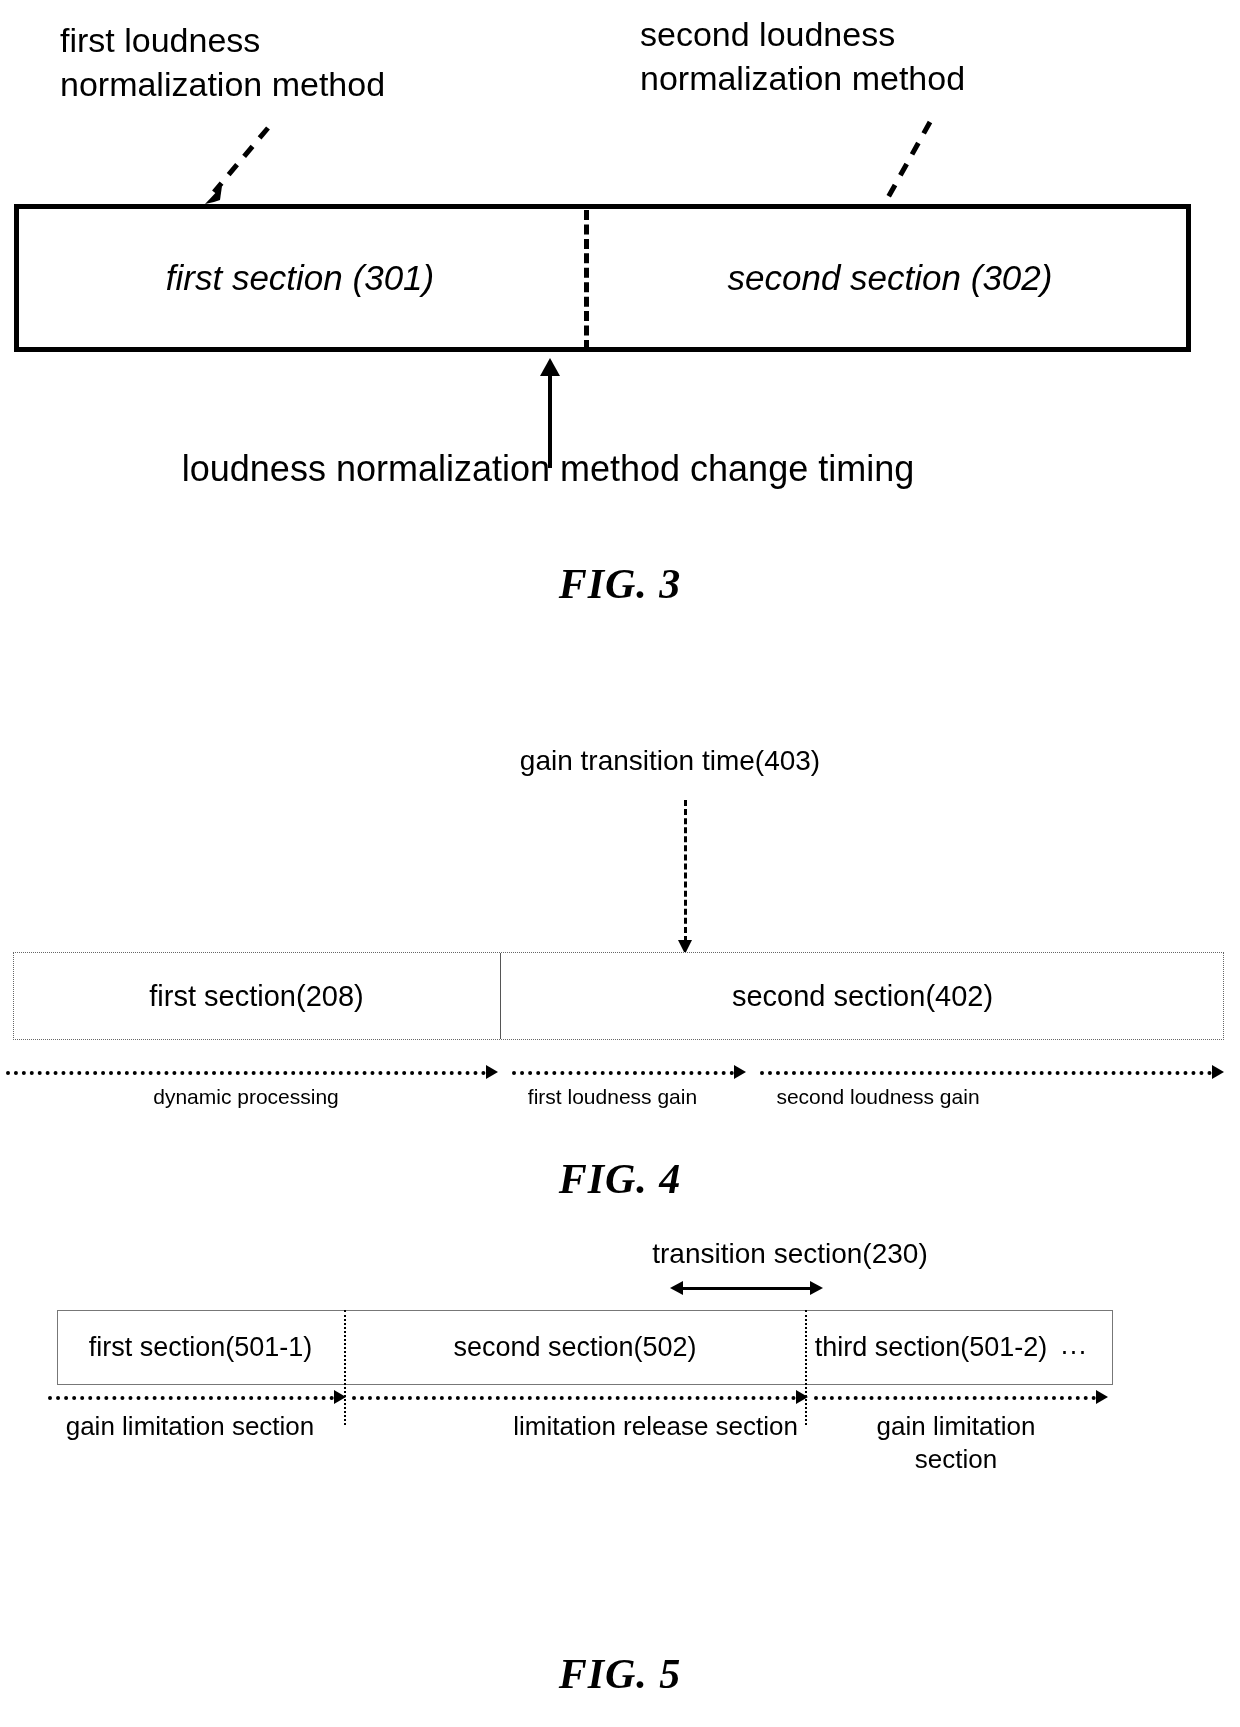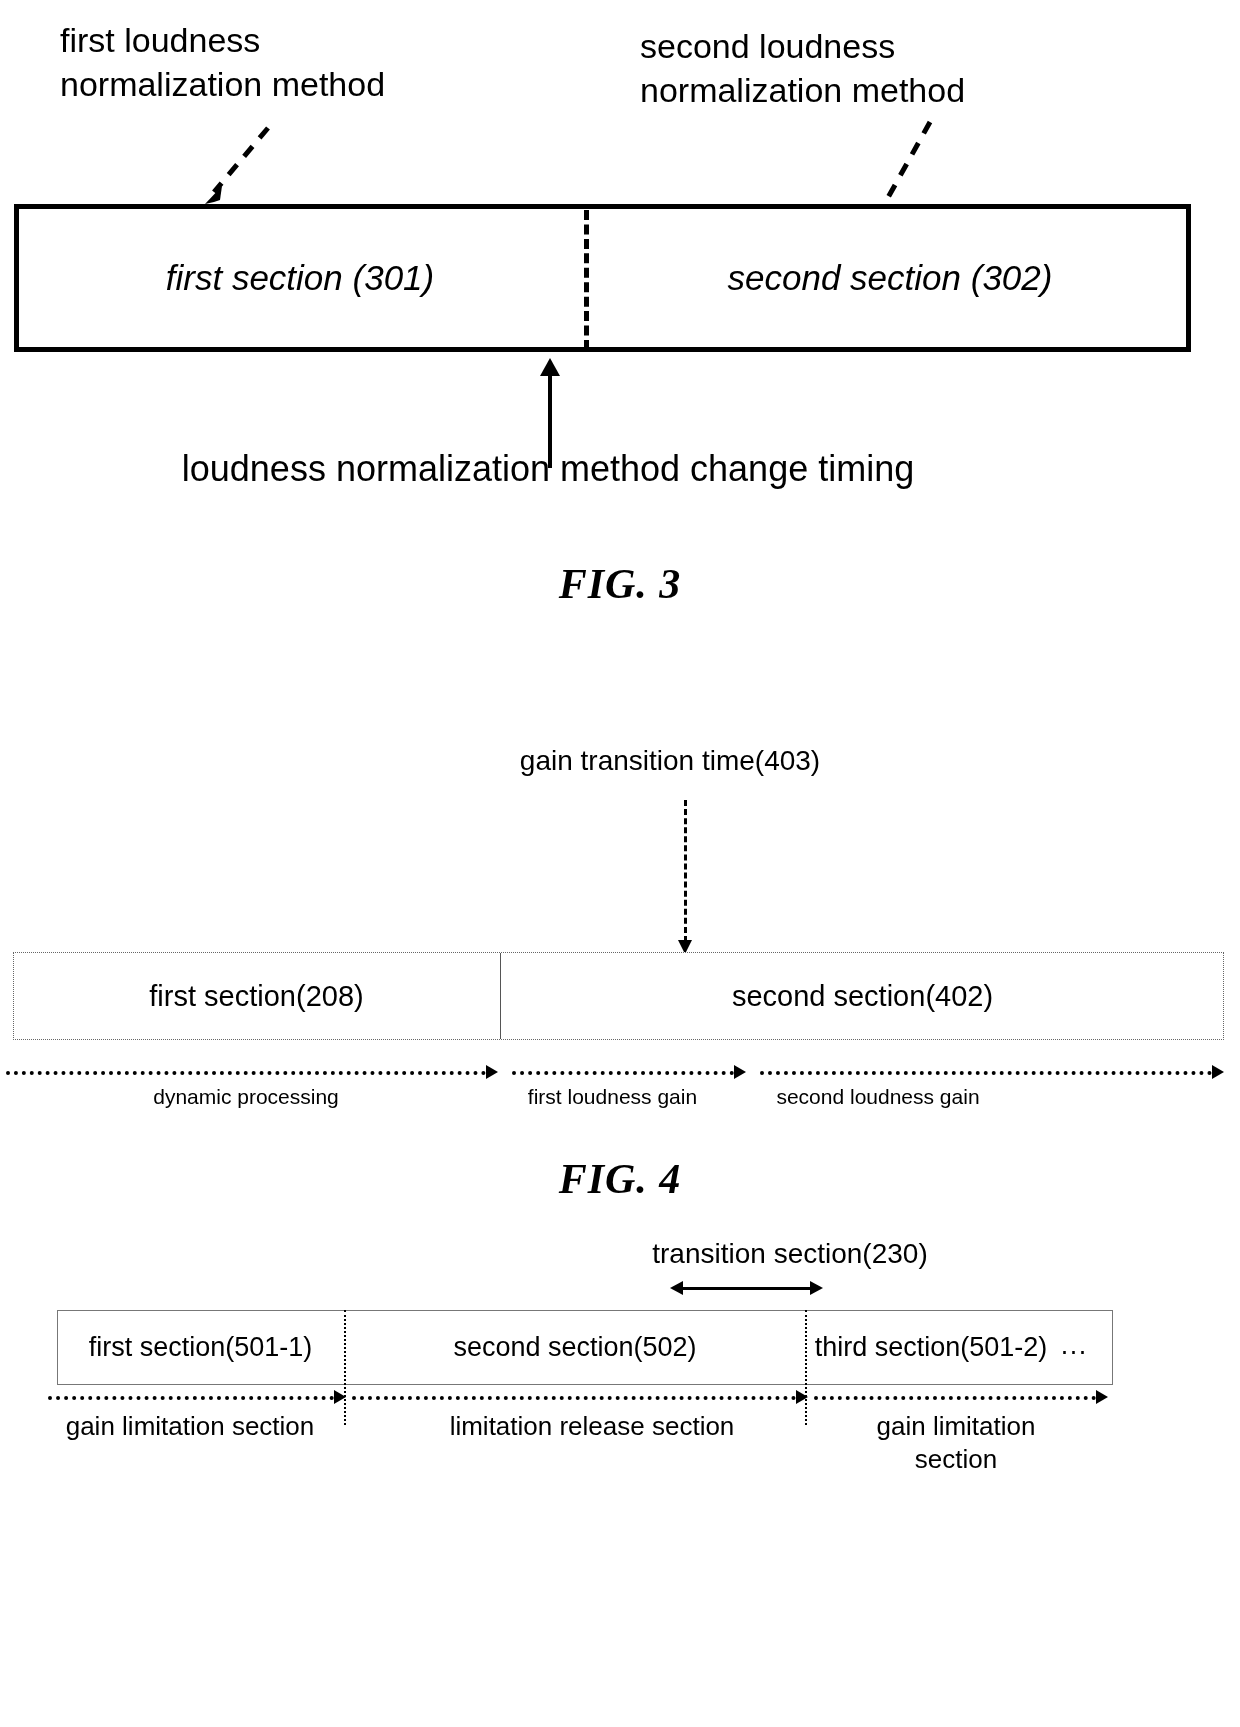--- a/index.html
+++ b/index.html
@@ -26,21 +26,21 @@
 
   
   .fig3-callout {
     position: absolute;
     font-size: 34px;
     line-height: 1.30;
     white-space: pre-line;
     letter-spacing: 0px;
   }
   #fig3-callout-left  { left: 60px;  top: 18px;  width: 430px; }
-  #fig3-callout-right { left: 640px; top: 24px;  width: 470px; }
+  #fig3-callout-right { left: 640px; top: 12px;  width: 470px; }
 
   .fig3-box {
     position: absolute;
     left: 14px;
     top: 204px;
     width: 1177px;
     height: 148px;
     border: 5px solid #000;
     box-sizing: border-box;
     background: #fff;
@@ -331,18 +331,19 @@
   <div class="dotarrow" style="left:48px;  top:1396px; width:286px;"></div>
   <div class="dotarrow-head" style="left:334px; top:1390px;"></div>
 
   <div class="dotarrow" style="left:352px; top:1396px; width:444px;"></div>
   <div class="dotarrow-head" style="left:796px; top:1390px;"></div>
 
   <div class="dotarrow" style="left:814px; top:1396px; width:282px;"></div>
   <div class="dotarrow-head" style="left:1096px; top:1390px;"></div>
 
   <div class="fig5-dotlabel" style="left:20px; top:1410px; width:340px;">gain limitation section</div>
-  <div class="fig5-dotlabel" style="left:369px; top:1410px; width:446px;">limitation release section</div>
+  <div class="fig5-dotlabel" style="left:352px; top:1410px; width:446px;text-align:right;">limitation release section</div>
   <div class="fig5-dotlabel" style="left:814px; top:1410px; width:284px; white-space:pre-line;">gain limitation
 section</div>
 
+  <div class="fig-caption" id="fig5-caption">FIG. 5</div>
 
 </div>
 
 </body></html>

